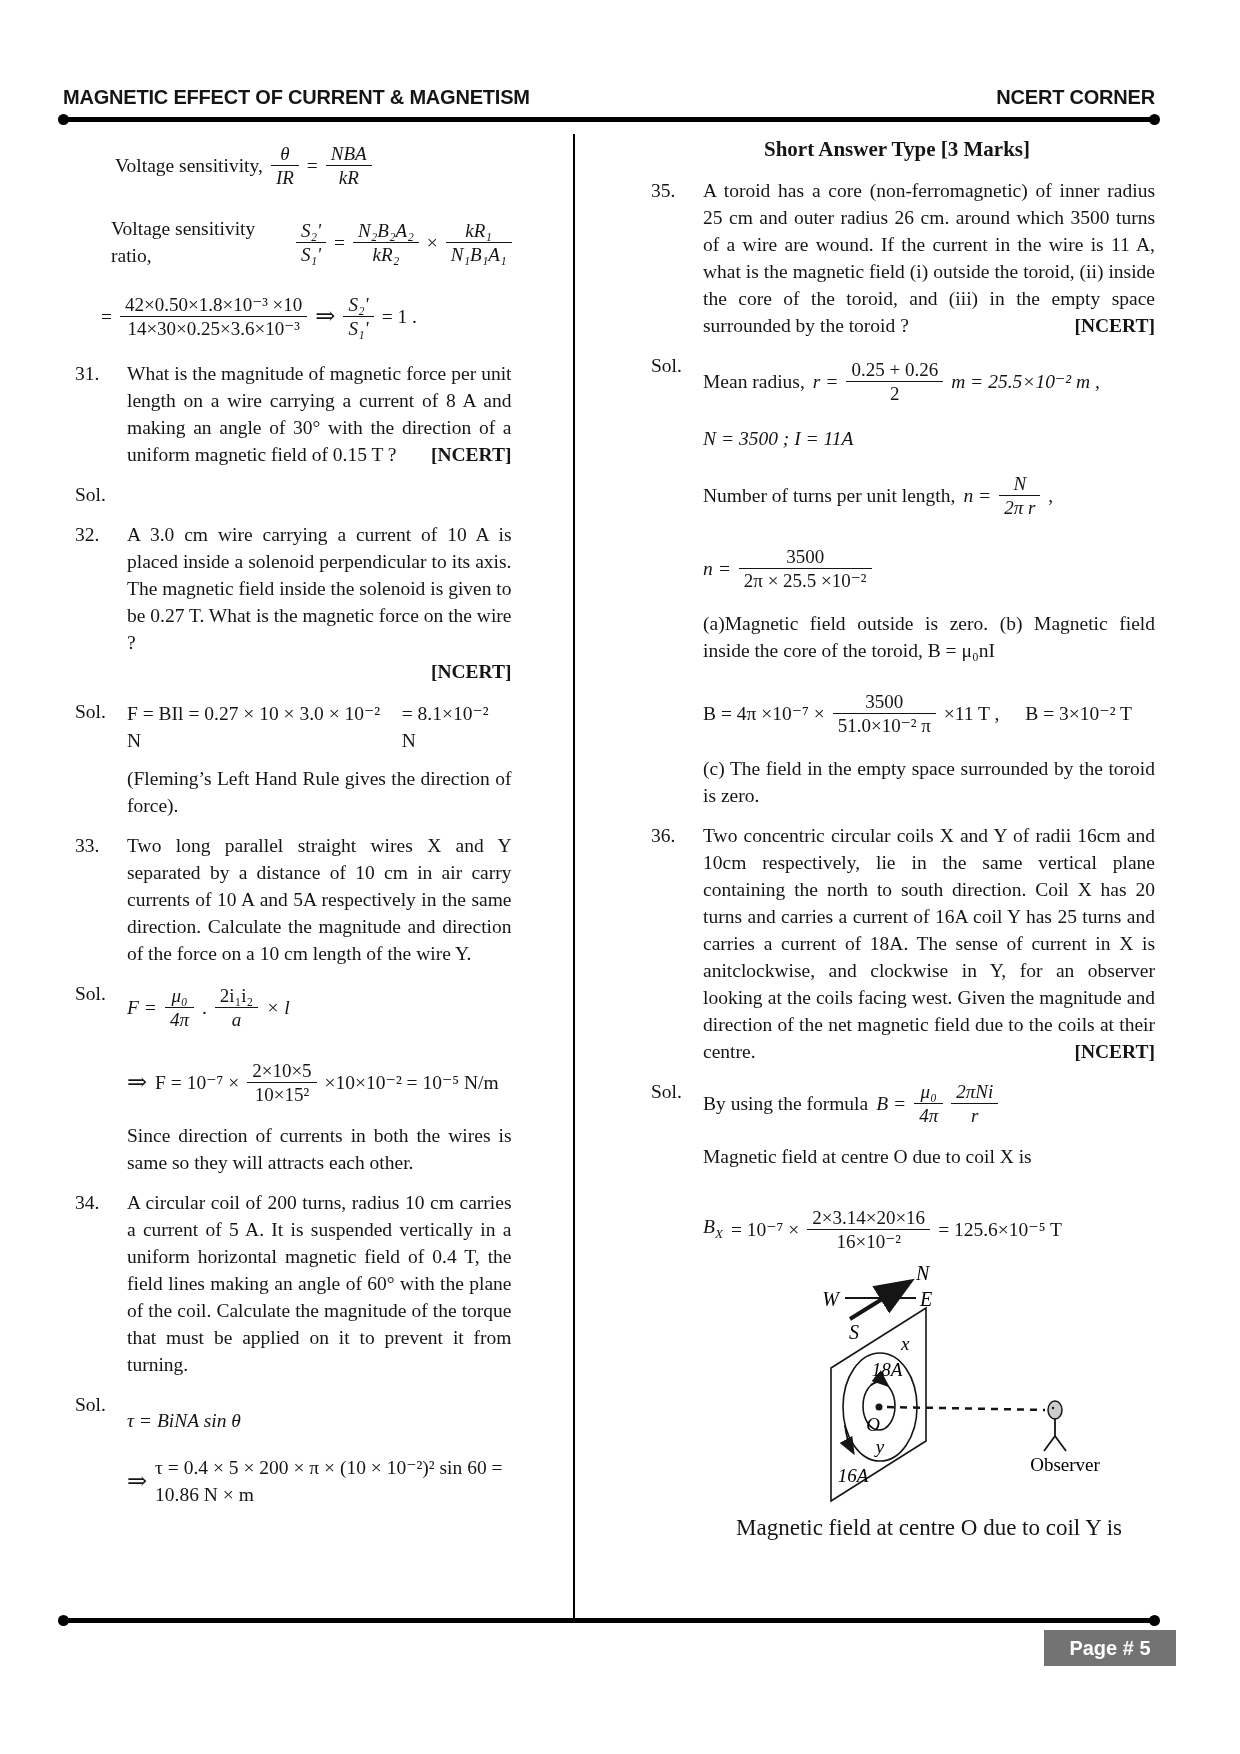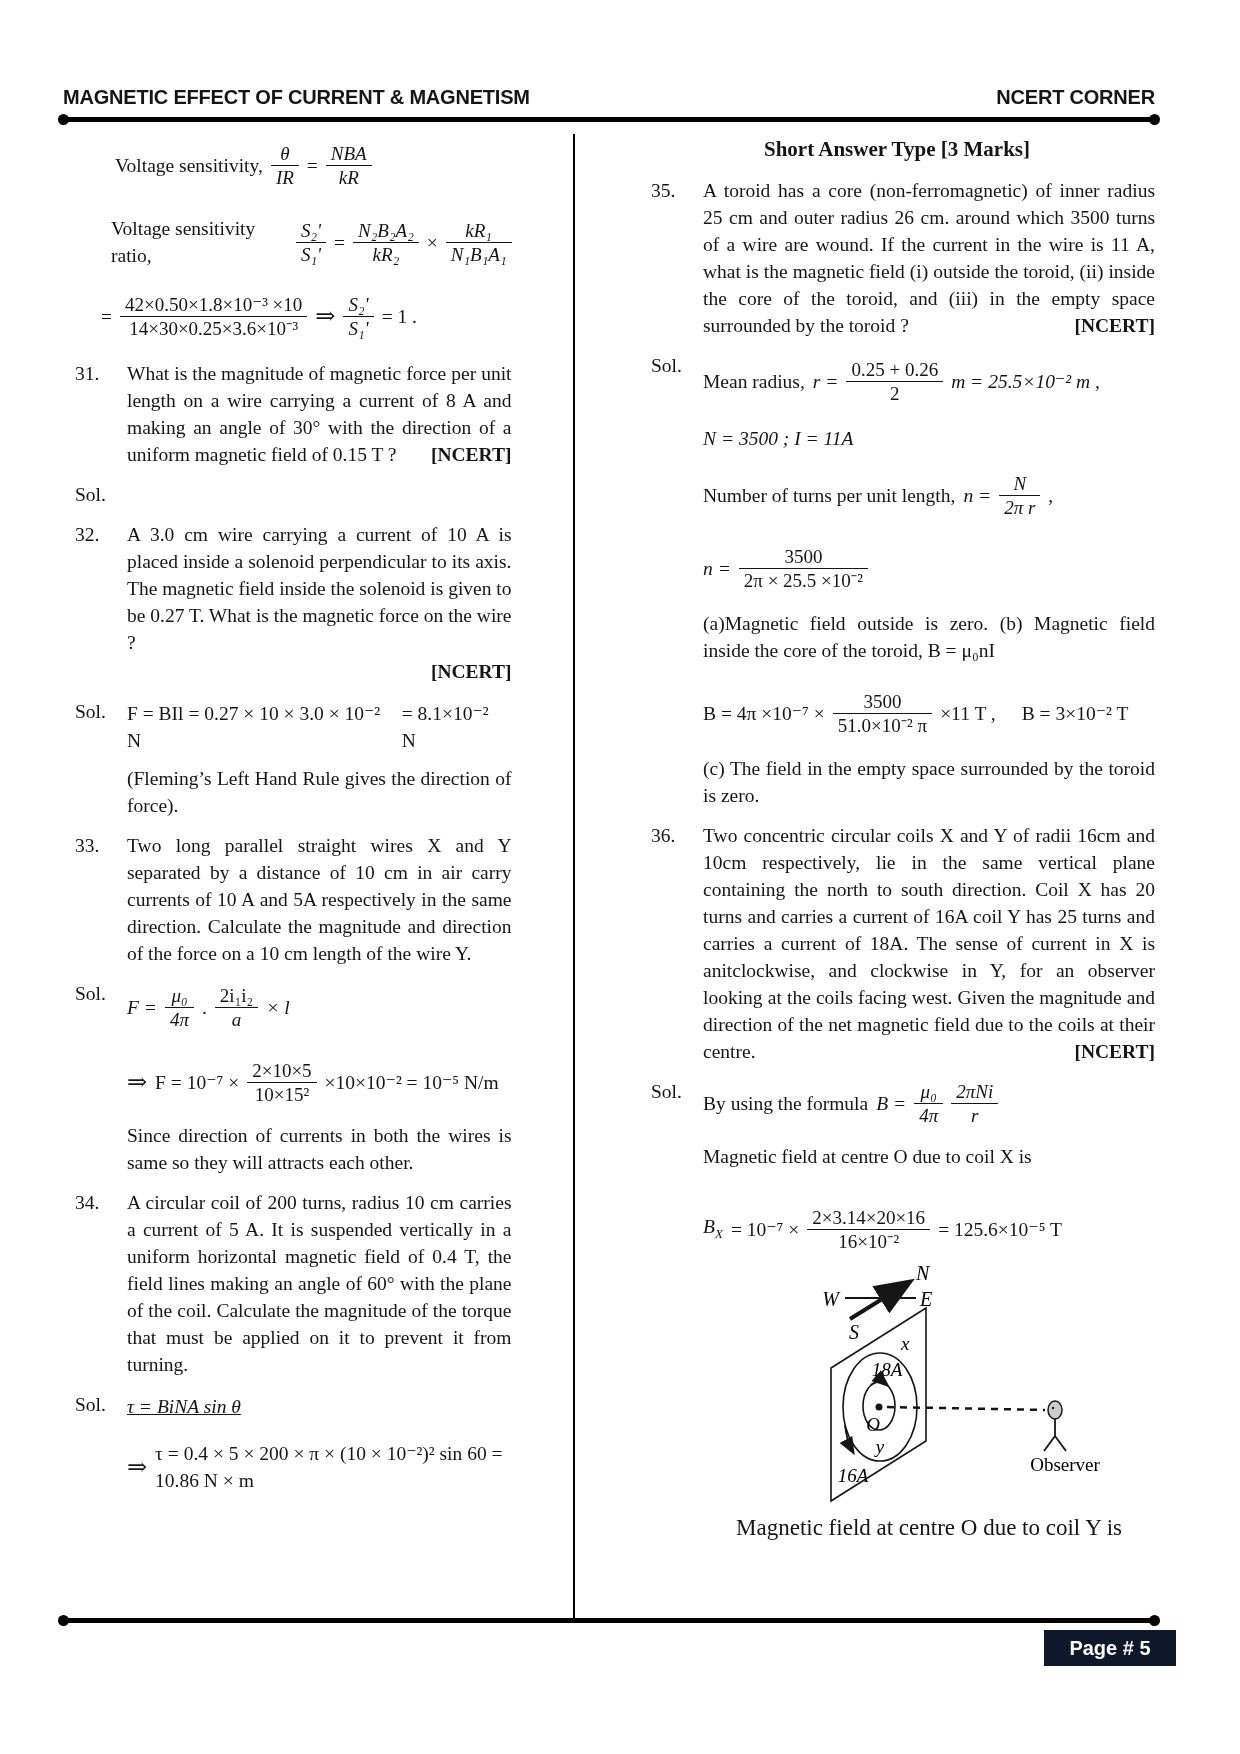--- a/index.html
+++ b/index.html
@@ -31,34 +31,34 @@
   .qnum, .sol-label { font-weight:normal; padding-left:12px; white-space:nowrap; }
   .qtext { text-align:justify; }
   .ncert { font-weight:bold; float:right; }
   .ncert-line { text-align:right; font-weight:bold; margin-top:2px; }
   .note { text-align:justify; }
 
   
   .mathline { display:flex; align-items:center; gap:8px; margin:11px 0; flex-wrap:nowrap; }
   .mathline.split { justify-content:space-between; padding-right:6px; }
   .frac { display:inline-flex; flex-direction:column; text-align:center; line-height:23px; font-size:19px; }
-  .frac .den { border-top:1.7px solid #151515;font-family:Liberation Serif, serif; }
+  .frac .den { border-top:1.7px solid #151515; }
   .frac .num, .frac .den { padding:0 5px; }
   .it { font-style:italic; }
   .mgap { display:inline-block; width:10px; }
   sub.vsub { font-size:13px; }
 
   .section-heading { font-weight:bold; font-size:21px; text-align:center; margin:2px 0 14px 0; }
   .fig-caption { text-align:center; font-size:23px; margin-top:0; }
 
   
   .bottom-rule { position:absolute; left:63px; top:1618px; width:1092px; }
   .page-badge {
     position:absolute; left:1044px; top:1630px; width:132px; height:36px;
-    background:#0f172a; color:#fff; display:flex; align-items:center; justify-content:center;
+    background:#737373; color:#fff; display:flex; align-items:center; justify-content:center;
     font-family:"Liberation Sans","DejaVu Sans",sans-serif; font-weight:bold; font-size:20px;
   }
   svg text { font-family:"Liberation Serif","DejaVu Serif",serif; }
 </style>
 </head>
 <body>
 
 <div class="page">
 
   <div class="header">
@@ -187,21 +187,21 @@
       </div>
 
       <div class="qa">
         <span class="qnum">34.</span>
         <div class="qtext">A circular coil of 200 turns, radius 10 cm carries a current of 5 A. It is suspended vertically in a uniform horizontal magnetic field of 0.4 T, the field lines making an angle of 60° with the plane of the coil. Calculate the magnitude of the torque that must be applied on it to prevent it from turning.</div>
       </div>
 
       <div class="qa">
         <span class="sol-label">Sol.</span>
         <div>
-          <div class="mathline" style="margin-top:2px;text-decoration:underline;">
+          <div class="mathline" style="margin-top:16px;">
             <span class="it">τ = BiNA sin θ</span>
           </div>
           <div class="mathline" style="margin-top:20px;">
             <span style="font-size:24px;">⇒</span>
             <span>τ = 0.4 × 5 × 200 × π × (10 × 10⁻²)² sin 60 = 10.86 N × m</span>
           </div>
         </div>
       </div>
 
     </div>

